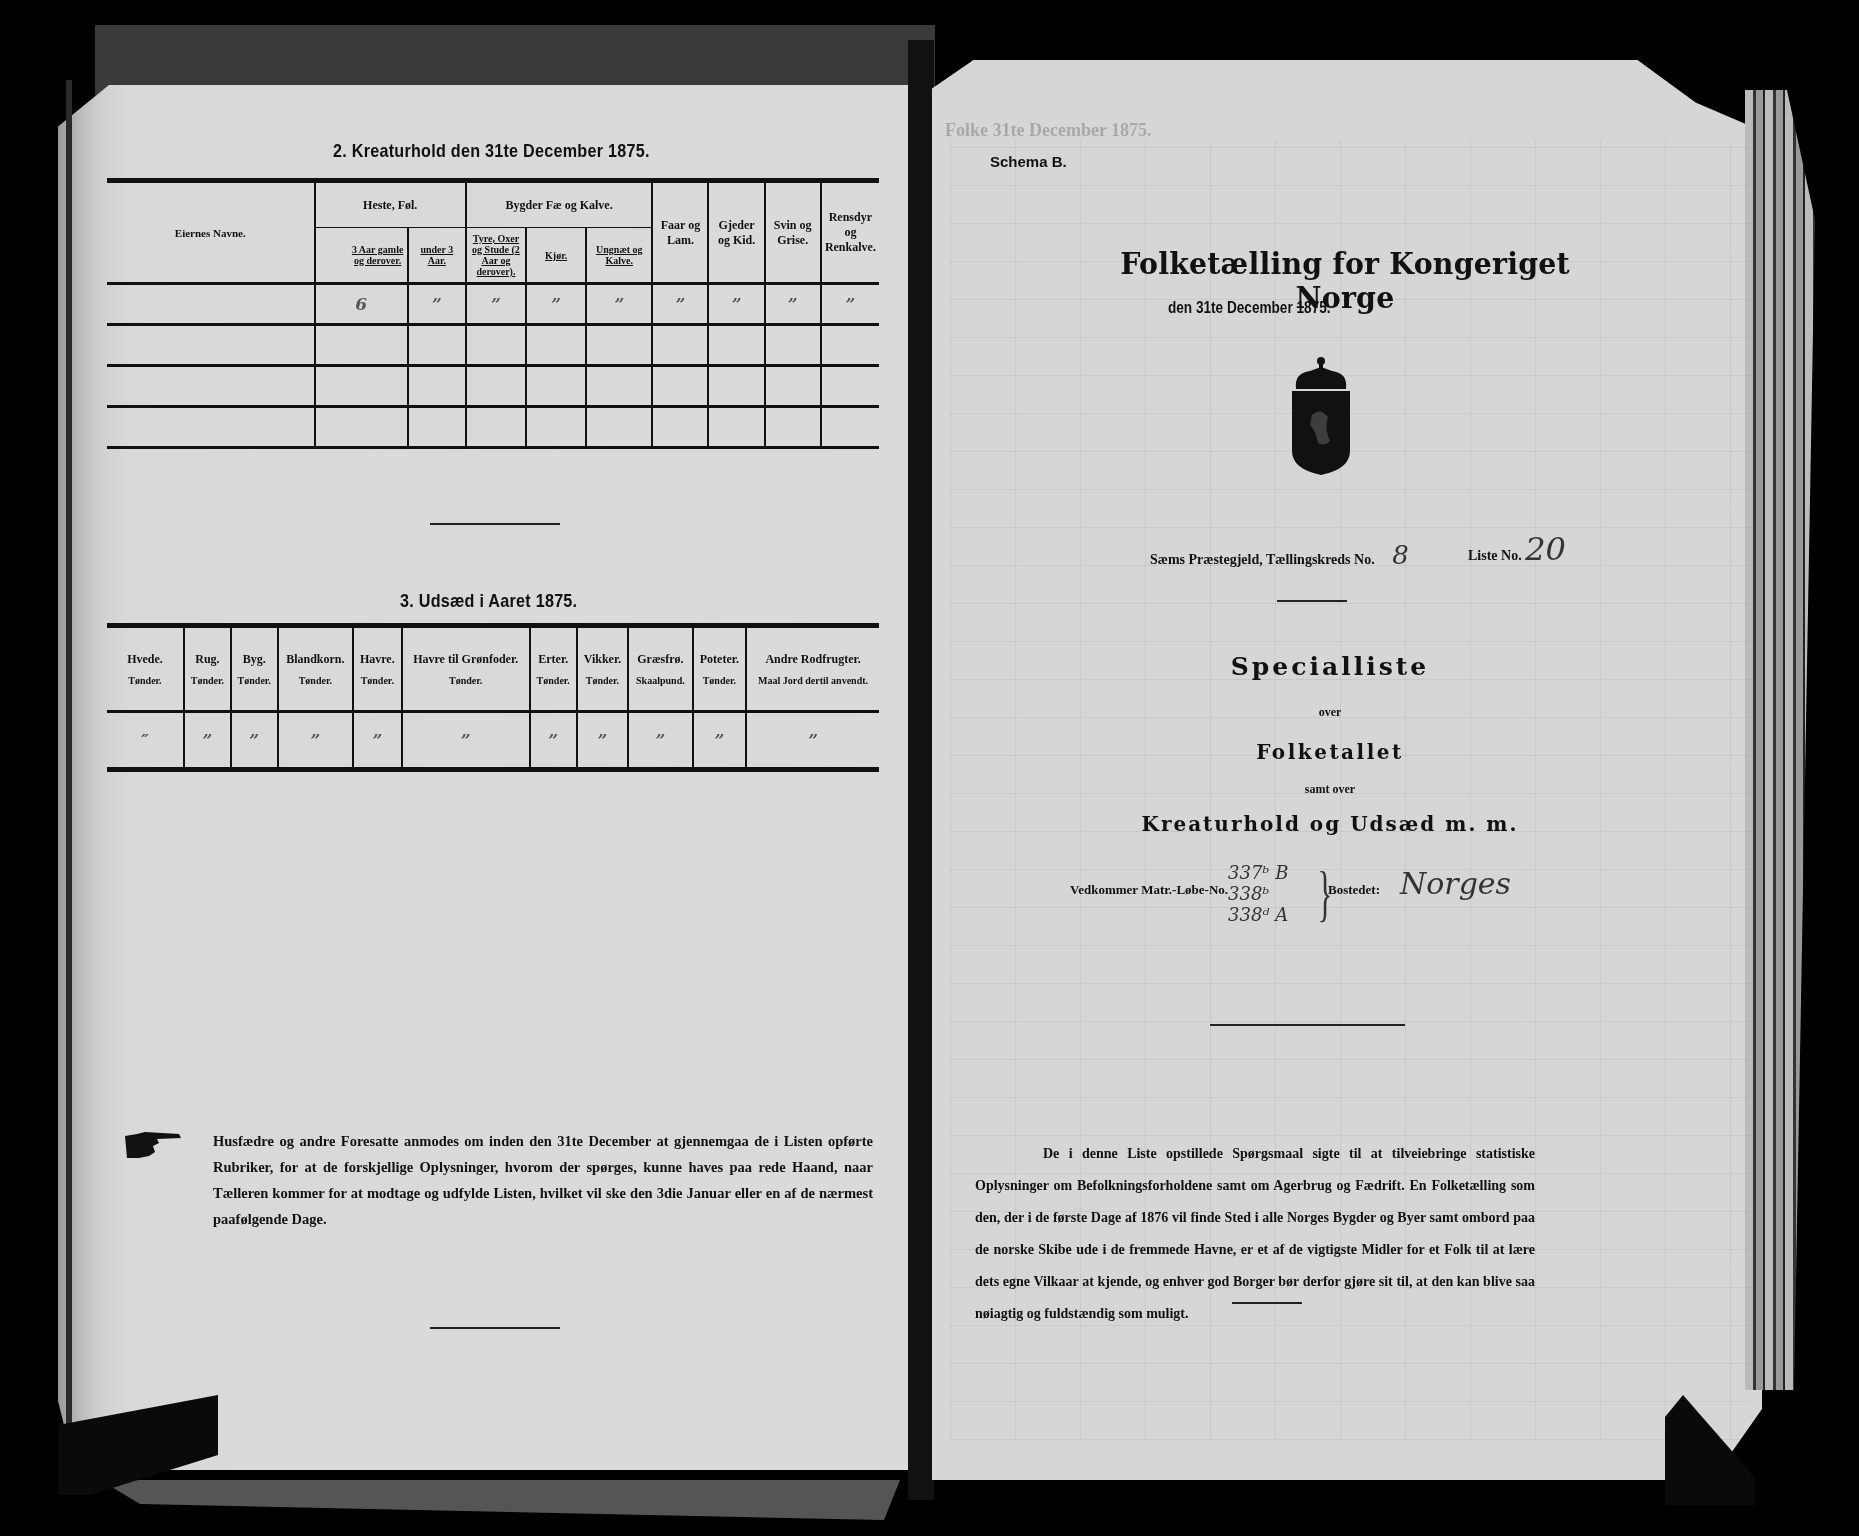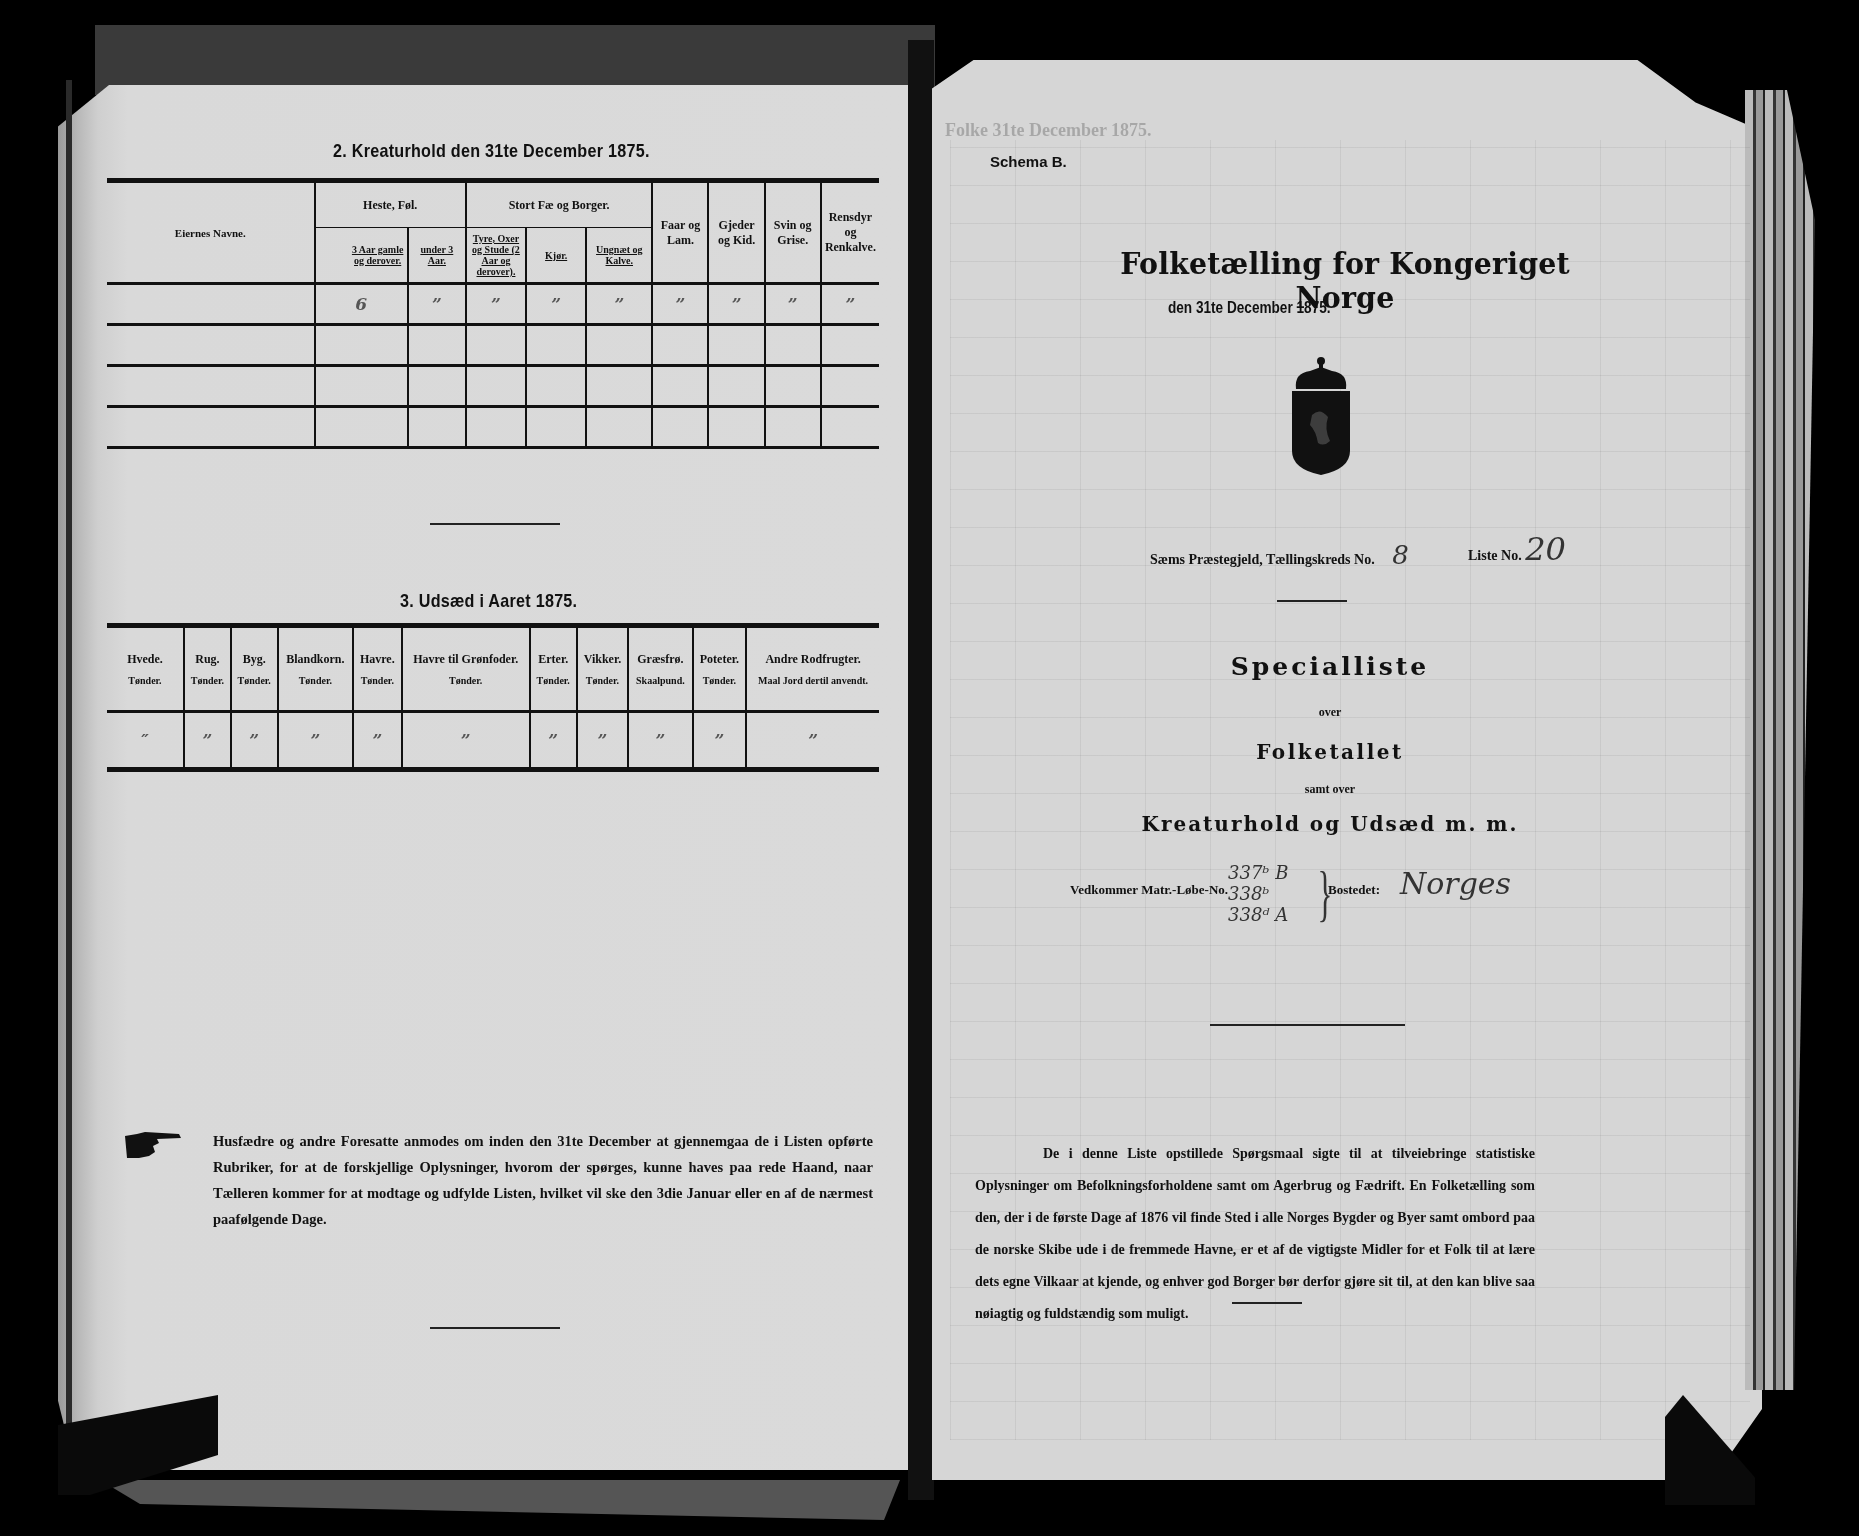--- a/index.html
+++ b/index.html
@@ -111,21 +111,21 @@
 <div class="abs corner corner-bl"></div>
 <div class="abs corner corner-br"></div>
 
 <div class="abs h-sec" style="left:333px; top:140px;">2.  Kreaturhold den 31te December 1875.</div>
 
 <table class="abs t-livestock">
   <thead>
     <tr>
       <th class="first" rowspan="2" style="width:200px; font-size:11px;">Eiernes Navne.</th>
       <th colspan="2" style="height:40px;">Heste, Føl.</th>
-      <th colspan="3">Stort Fæ og Borger.</th>
+      <th colspan="3">Bygder Fæ og Kalve.</th>
       <th rowspan="2" style="width:48px;">Faar og Lam.</th>
       <th rowspan="2" style="width:48px;">Gjeder og Kid.</th>
       <th rowspan="2" style="width:48px;">Svin og Grise.</th>
       <th class="last" rowspan="2" style="width:50px;">Rensdyr og Renkalve.</th>
     </tr>
     <tr>
       <th class="sub" style="width:52px; height:50px;padding-left:36px;">3 Aar gamle og derover.</th>
       <th class="sub" style="width:50px;">under 3 Aar.</th>
       <th class="sub" style="width:52px;">Tyre, Oxer og Stude (2 Aar og derover).</th>
       <th class="sub" style="width:52px;">Kjør.</th>

